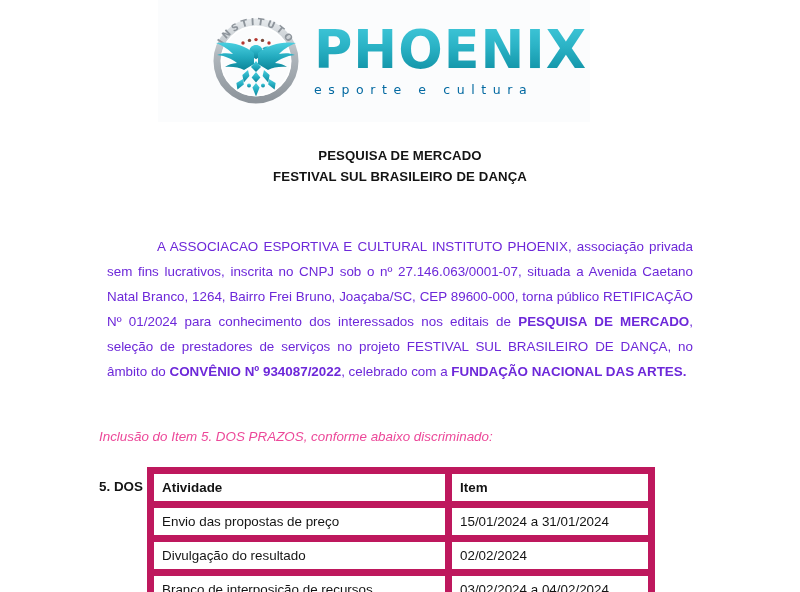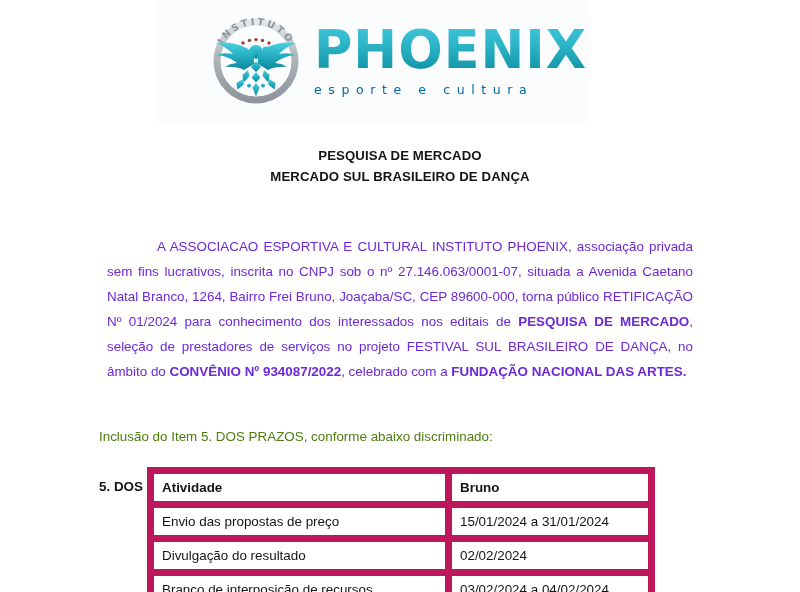--- a/index.html
+++ b/index.html
@@ -106,21 +106,22 @@
     hyphens: none;
   }
   .para.indent { text-indent: 50px; }
   .para b { font-weight: 700; }
 
   .note {
     margin: 0;
     padding-top: 32px;
     font-size: 13.4px;
     line-height: 25px;
-    color: #4d7c0f;
+    color: #ec4899;
+    font-style: italic;
   }
   .section-heading {
     margin: 0;
     padding-top: 27px;
     font-size: 13.4px;
     font-weight: 700;
     line-height: 22px;
     color: #141414;
   }
 
@@ -209,41 +210,41 @@
     <div class="wordmark">
       <div class="wordmark-main">PHOENIX</div>
       <div class="wordmark-tag">esporte  e  cultura</div>
     </div>
 
   </div>
 </div>
 
 <div class="titles">
   <div class="title-line">PESQUISA DE MERCADO</div>
-  <div class="title-line">MERCADO SUL BRASILEIRO DE DANÇA</div>
+  <div class="title-line">FESTIVAL SUL BRASILEIRO DE DANÇA</div>
 </div>
 
 <div class="doc-body">
 
   <p class="para indent"><span>A ASSOCIACAO ESPORTIVA E CULTURAL INSTITUTO PHOENIX, associação privada sem fins lucrativos, inscrita no CNPJ sob o nº 27.146.063/0001-07, situada a Avenida Caetano Natal Branco, 1264, Bairro Frei Bruno, Joaçaba/SC, CEP 89600-000, torna público RETIFICAÇÃO Nº 01/2024 para conhecimento dos interessados nos editais de </span><b>PESQUISA DE MERCADO</b><span>, seleção de prestadores de serviços no projeto FESTIVAL SUL BRASILEIRO DE DANÇA, no âmbito do </span><b>CONVÊNIO Nº 934087/2022</b><span>, celebrado com a </span><b>FUNDAÇÃO NACIONAL DAS ARTES.</b></p>
 
   <p class="note">Inclusão do Item 5. DOS PRAZOS, conforme abaixo discriminado:</p>
 
   <p class="section-heading">5. DOS PRAZOS</p>
 </div>
 
 <table class="prazos-table">
   <colgroup>
     <col class="col-atividade">
     <col class="col-prazo">
   </colgroup>
   <thead>
     <tr>
       <th>Atividade</th>
-      <th>Bruno</th>
+      <th>Item</th>
     </tr>
   </thead>
   <tbody>
     <tr>
       <td>Envio das propostas de preço</td>
       <td>15/01/2024 a 31/01/2024</td>
     </tr>
     <tr>
       <td>Divulgação do resultado</td>
       <td>02/02/2024</td>

